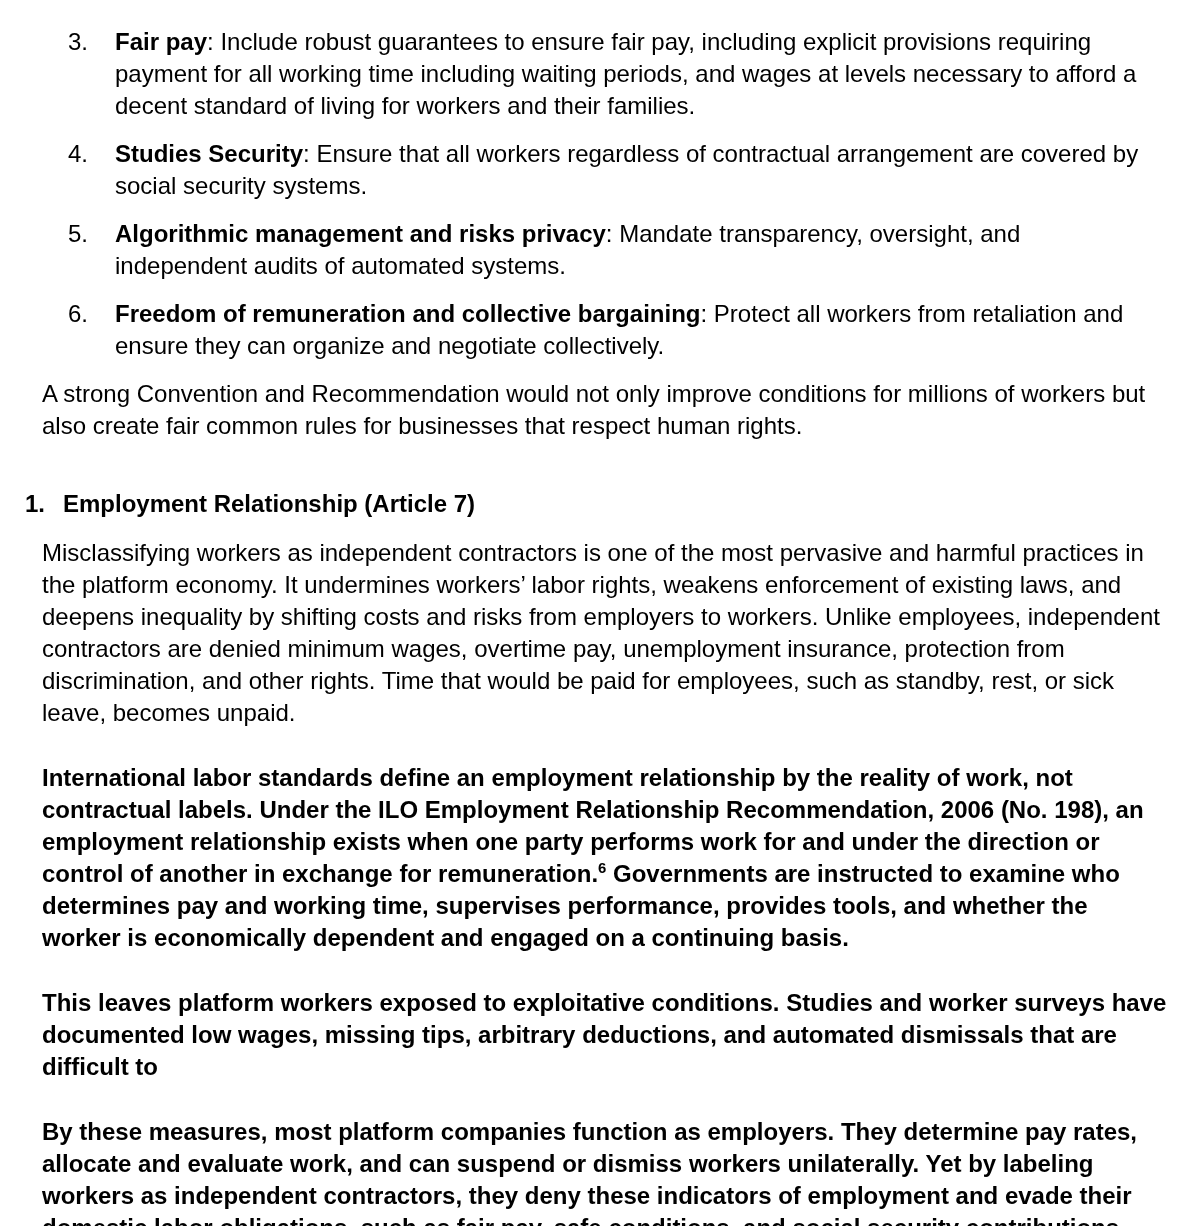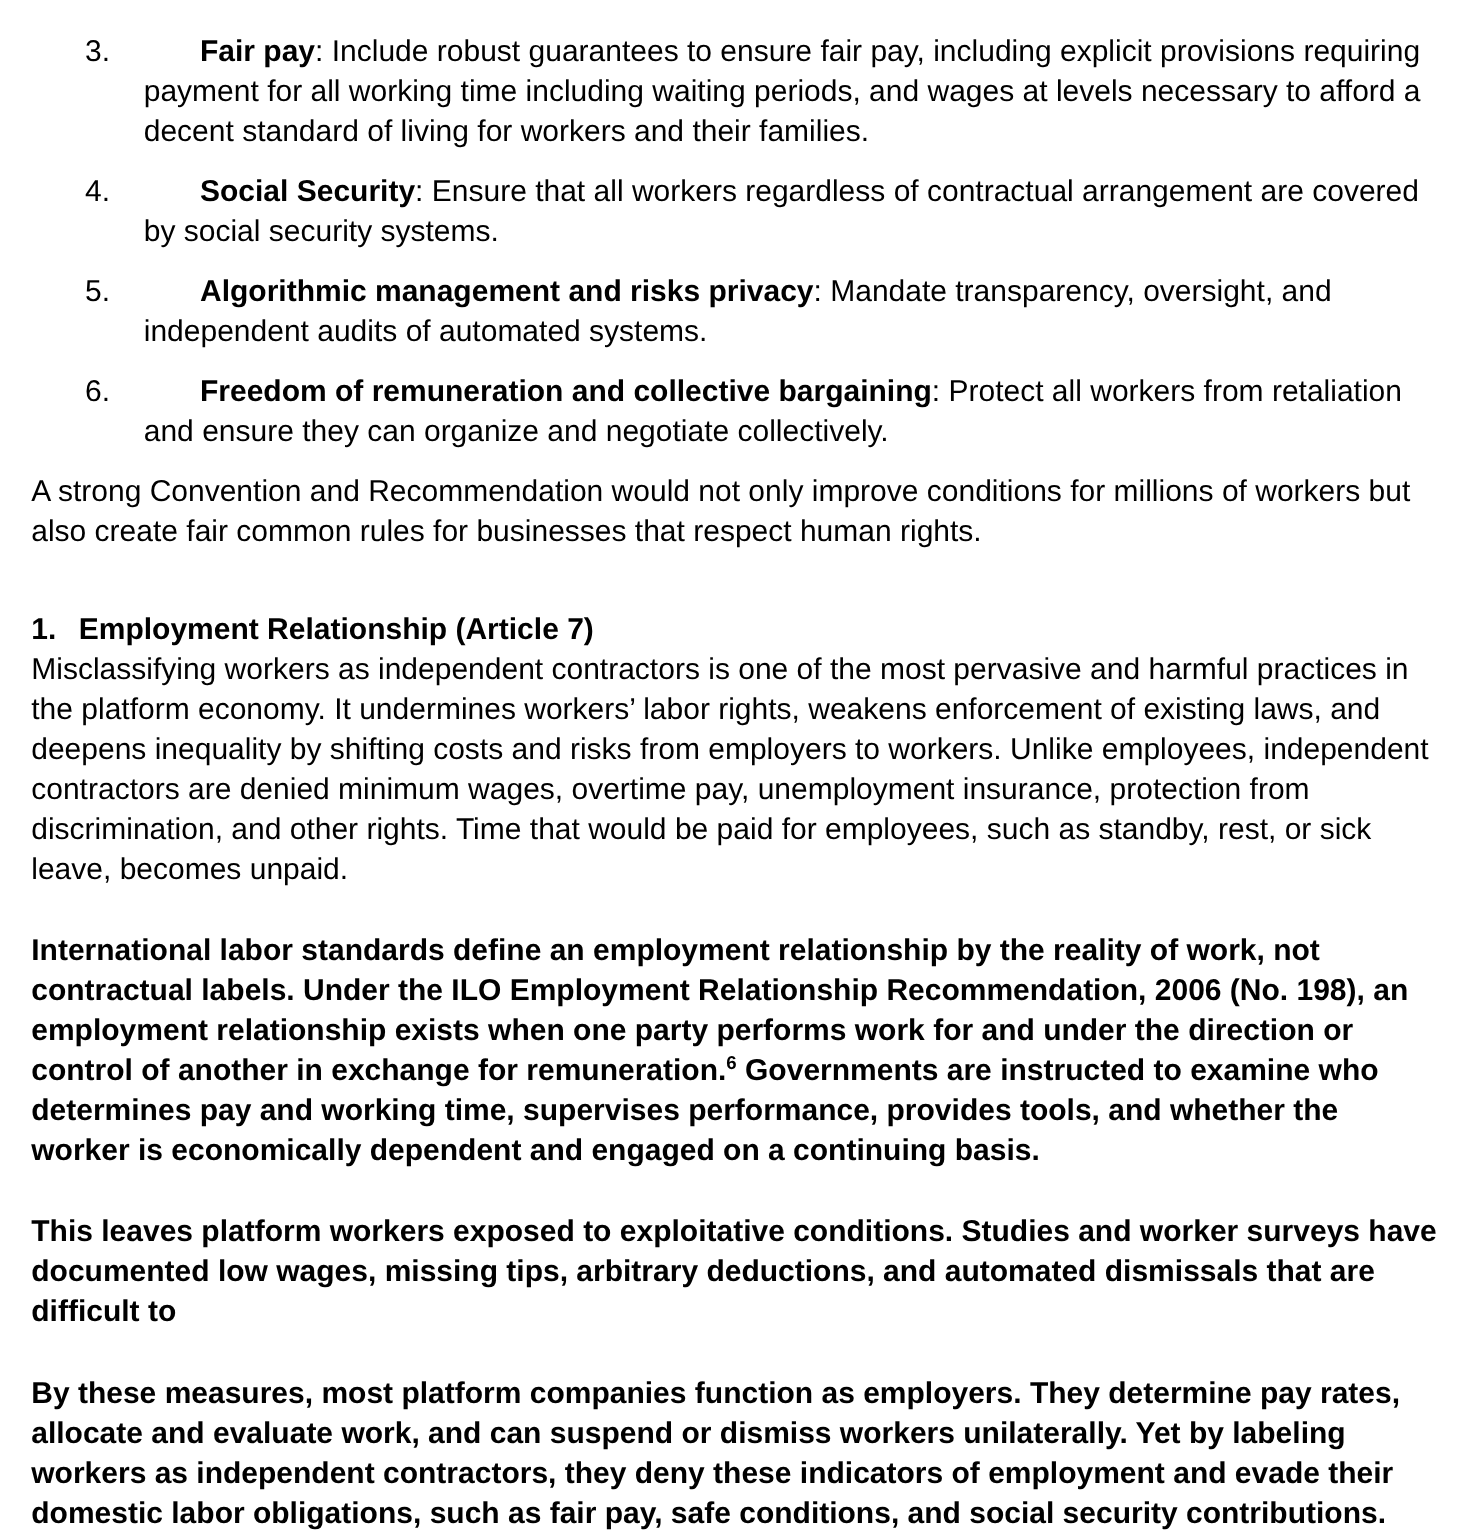--- a/index.html
+++ b/index.html
@@ -30,25 +30,25 @@
     margin-bottom: 16px;
   }
   .list-item .marker {
     width: 47px;
     flex-shrink: 0;
   }
   .list-item .content {
     width: 1040px;
     max-width: 1040px;
   }
-  .lead { font-weight: bold; margin-left: 45px; }
+  .lead { font-weight: bold; }
   .para {
     width: 1128px;
     max-width: 1128px;
-    margin: 0;
+    margin: 17px;
   }
   .para + .para { margin-top: 33px; font-weight: bold; }
   .closing { margin-top: 0; }
   .heading {
     display: flex;
     font-weight: bold;
     margin-top: 46px;
     width: 1128px;
   }
   .heading .h-marker {
@@ -68,21 +68,21 @@
 
   <div class="num-list">
 
     <div class="list-item">
       <div class="marker">3.</div>
       <div class="content"><span class="lead">Fair pay</span><span>: Include robust guarantees to ensure fair pay, including explicit provisions requiring payment for all working time including waiting periods, and wages at levels necessary to afford a decent standard of living for workers and their families.</span></div>
     </div>
 
     <div class="list-item">
       <div class="marker">4.</div>
-      <div class="content"><span class="lead">Social Security</span><span>: Ensure that all workers regardless of contractual arrangement are covered by social security systems.</span></div>
+      <div class="content"><span class="lead">Studies Security</span><span>: Ensure that all workers regardless of contractual arrangement are covered by social security systems.</span></div>
     </div>
 
     <div class="list-item">
       <div class="marker">5.</div>
       <div class="content"><span class="lead">Algorithmic management and risks privacy</span><span>: Mandate transparency, oversight, and independent audits of automated systems.</span></div>
     </div>
 
     <div class="list-item">
       <div class="marker">6.</div>
       <div class="content"><span class="lead">Freedom of remuneration and collective bargaining</span><span>: Protect all workers from retaliation and ensure they can organize and negotiate collectively.</span></div>

